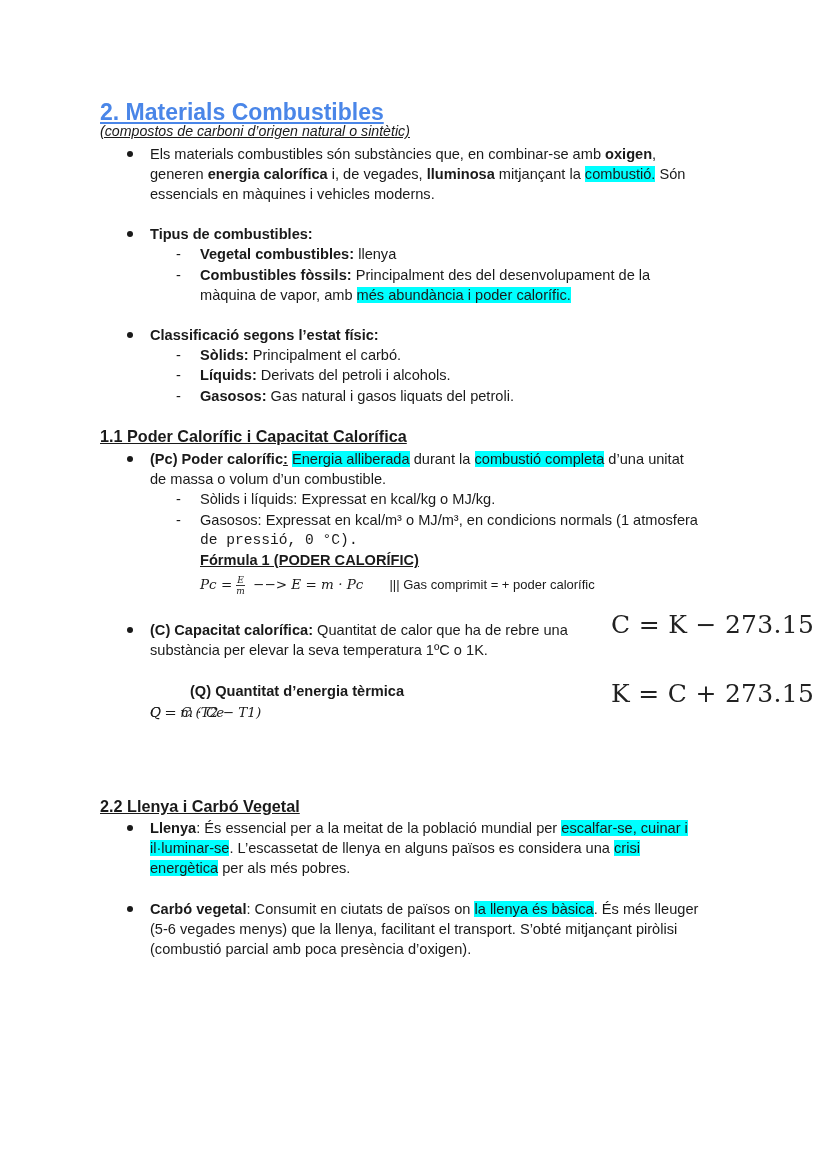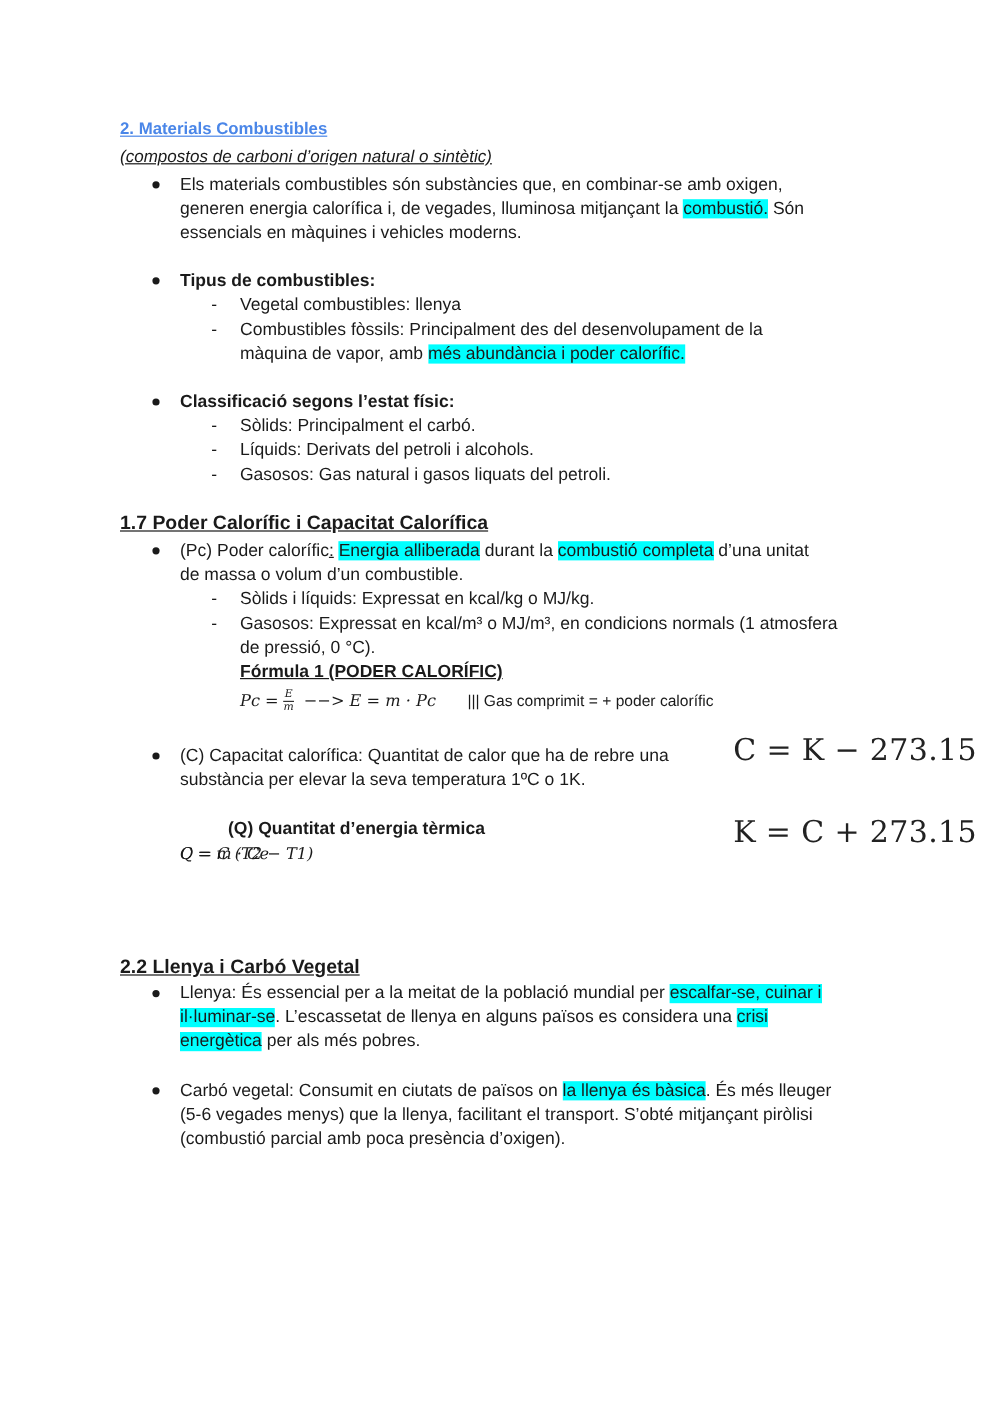--- a/index.html
+++ b/index.html
@@ -8,24 +8,24 @@
       background: #ffffff;
       position: relative;
       font-family: "Liberation Sans", sans-serif;
       color: #1a1a1a;
       font-size: 14.6px;
       overflow: hidden;
     }
     .abs { position: absolute; white-space: nowrap; }
     .line { position: absolute; white-space: nowrap; line-height: 20px; }
     .hl { background: #00ffff; }
-    b { font-weight: normal; }
+    b { font-weight: bold; }
     .h1 {
       left: 100px; top: 99px;
-      font-size: 14px; font-weight: bold;
+      font-size: 23px; font-weight: bold;
       color: #4a86e8; text-decoration: underline;
     }
     .subtitle {
       left: 100px; top: 123px;
       font-style: italic; text-decoration: underline; font-size: 14.2px;
     }
     .h2 {
       font-size: 16.2px; font-weight: bold; text-decoration: underline;
     }
     .bullet {
@@ -67,30 +67,30 @@
 
 <div class="bullet" style="left:127px; top:332px;"></div>
 <div class="line" style="left:150px; top:325px; font-weight:bold;">Classificació segons l’estat físic:</div>
 <div class="dash" style="left:176px; top:345px;">-</div>
 <div class="line" style="left:200px; top:345px;"><b>Sòlids:</b><span> Principalment el carbó.</span></div>
 <div class="dash" style="left:176px; top:365px;">-</div>
 <div class="line" style="left:200px; top:365px;"><b>Líquids:</b><span> Derivats del petroli i alcohols.</span></div>
 <div class="dash" style="left:176px; top:386px;">-</div>
 <div class="line" style="left:200px; top:386px;"><b>Gasosos:</b><span> Gas natural i gasos liquats del petroli.</span></div>
 
-<div class="abs h2" style="left:100px; top:427px;">1.7 Poder Calorífic i Capacitat Calorífica</div>
+<div class="abs h2" style="left:100px; top:427px;">1.1 Poder Calorífic i Capacitat Calorífica</div>
 
 <div class="bullet" style="left:127px; top:456px;"></div>
 <div class="line" style="left:150px; top:449px;"><b>(Pc) Poder calorífic</b><b style="text-decoration:underline;">:</b><span> </span><span class="hl">Energia alliberada</span><span> durant la </span><span class="hl">combustió completa</span><span> d’una unitat</span></div>
 <div class="line" style="left:150px; top:469px;">de massa o volum d’un combustible.</div>
 <div class="dash" style="left:176px; top:489px;">-</div>
 <div class="line" style="left:200px; top:489px;">Sòlids i líquids: Expressat en kcal/kg o MJ/kg.</div>
 <div class="dash" style="left:176px; top:510px;">-</div>
 <div class="line" style="left:200px; top:510px;">Gasosos: Expressat en kcal/m³ o MJ/m³, en condicions normals (1 atmosfera</div>
-<div class="line" style="left:200px; top:530px;">de pressió, 0 °C).</div>
+<div class="line" style="left:200px; top:530px;font-family:Liberation Mono, monospace;">de pressió, 0 °C).</div>
 <div class="line" style="left:200px; top:550px; font-weight:bold; text-decoration:underline;">Fórmula 1 (PODER CALORÍFIC)</div>
 <div class="line" style="left:200px; top:572px; line-height:24px;">
   <span class="math">Pc =</span><span class="frac math"><span class="num">E</span><span class="den">m</span></span><span class="math"> −−&gt;  E = m  ·  Pc</span>
   <span style="font-size:13px; margin-left:22px;">||| Gas comprimit = + poder calorífic</span>
 </div>
 
 <div class="bullet" style="left:127px; top:627px;"></div>
 <div class="line" style="left:150px; top:620px;"><b>(C) Capacitat calorífica:</b><span> Quantitat de calor que ha de rebre una</span></div>
 <div class="line" style="left:150px; top:640px;">substància per elevar la seva temperatura 1ºC o 1K.</div>
 <div class="line math" style="left:150px; top:661px;margin-top:41px;">C = m · Ce</div>

